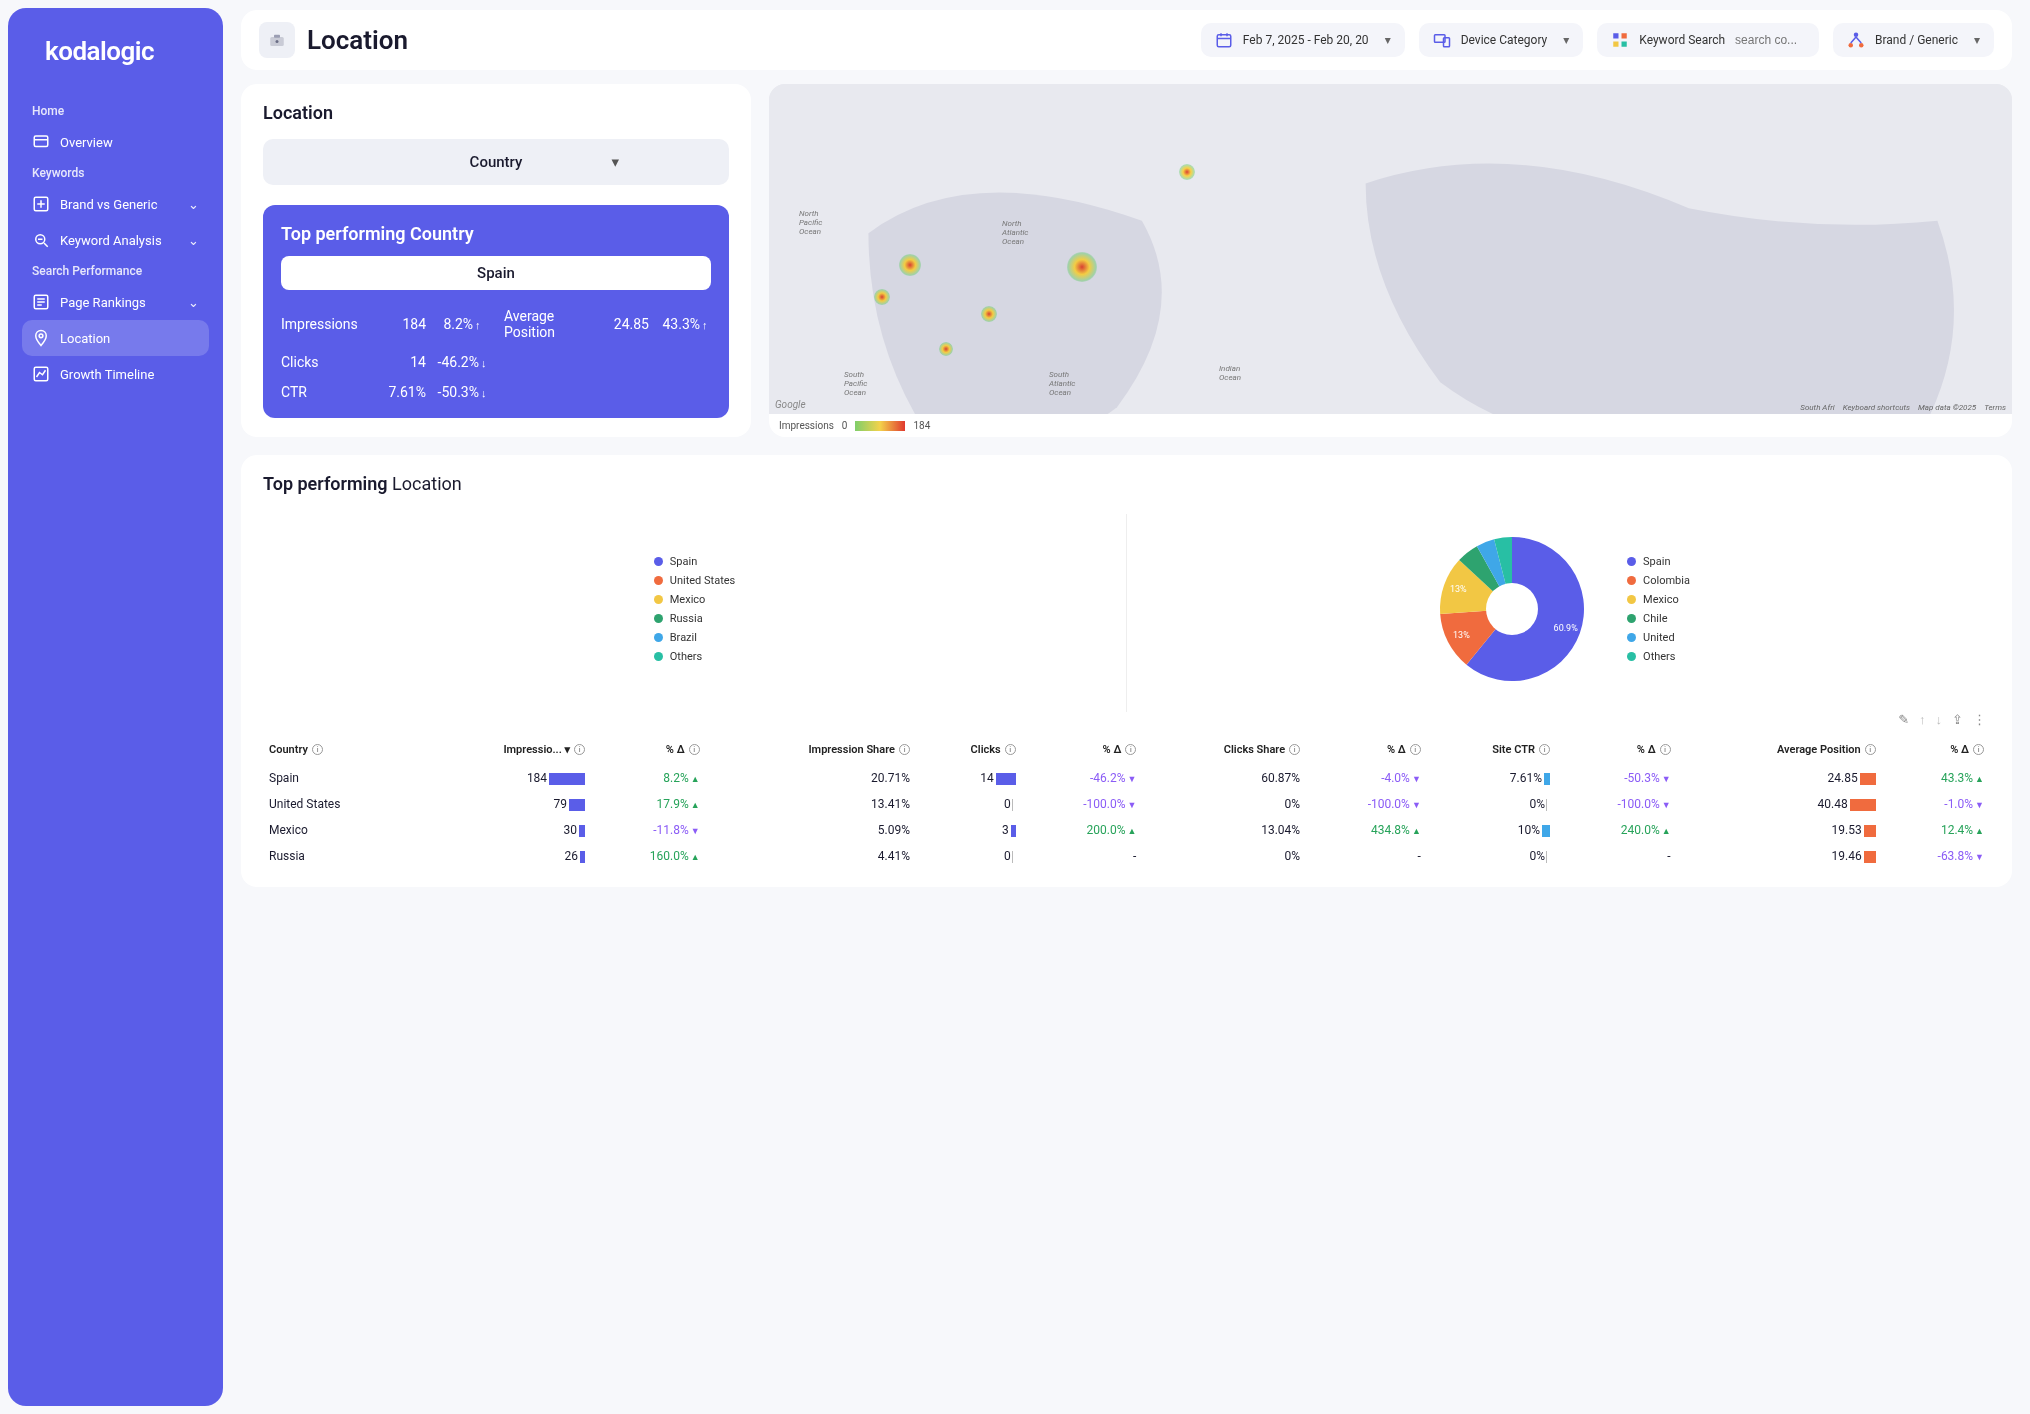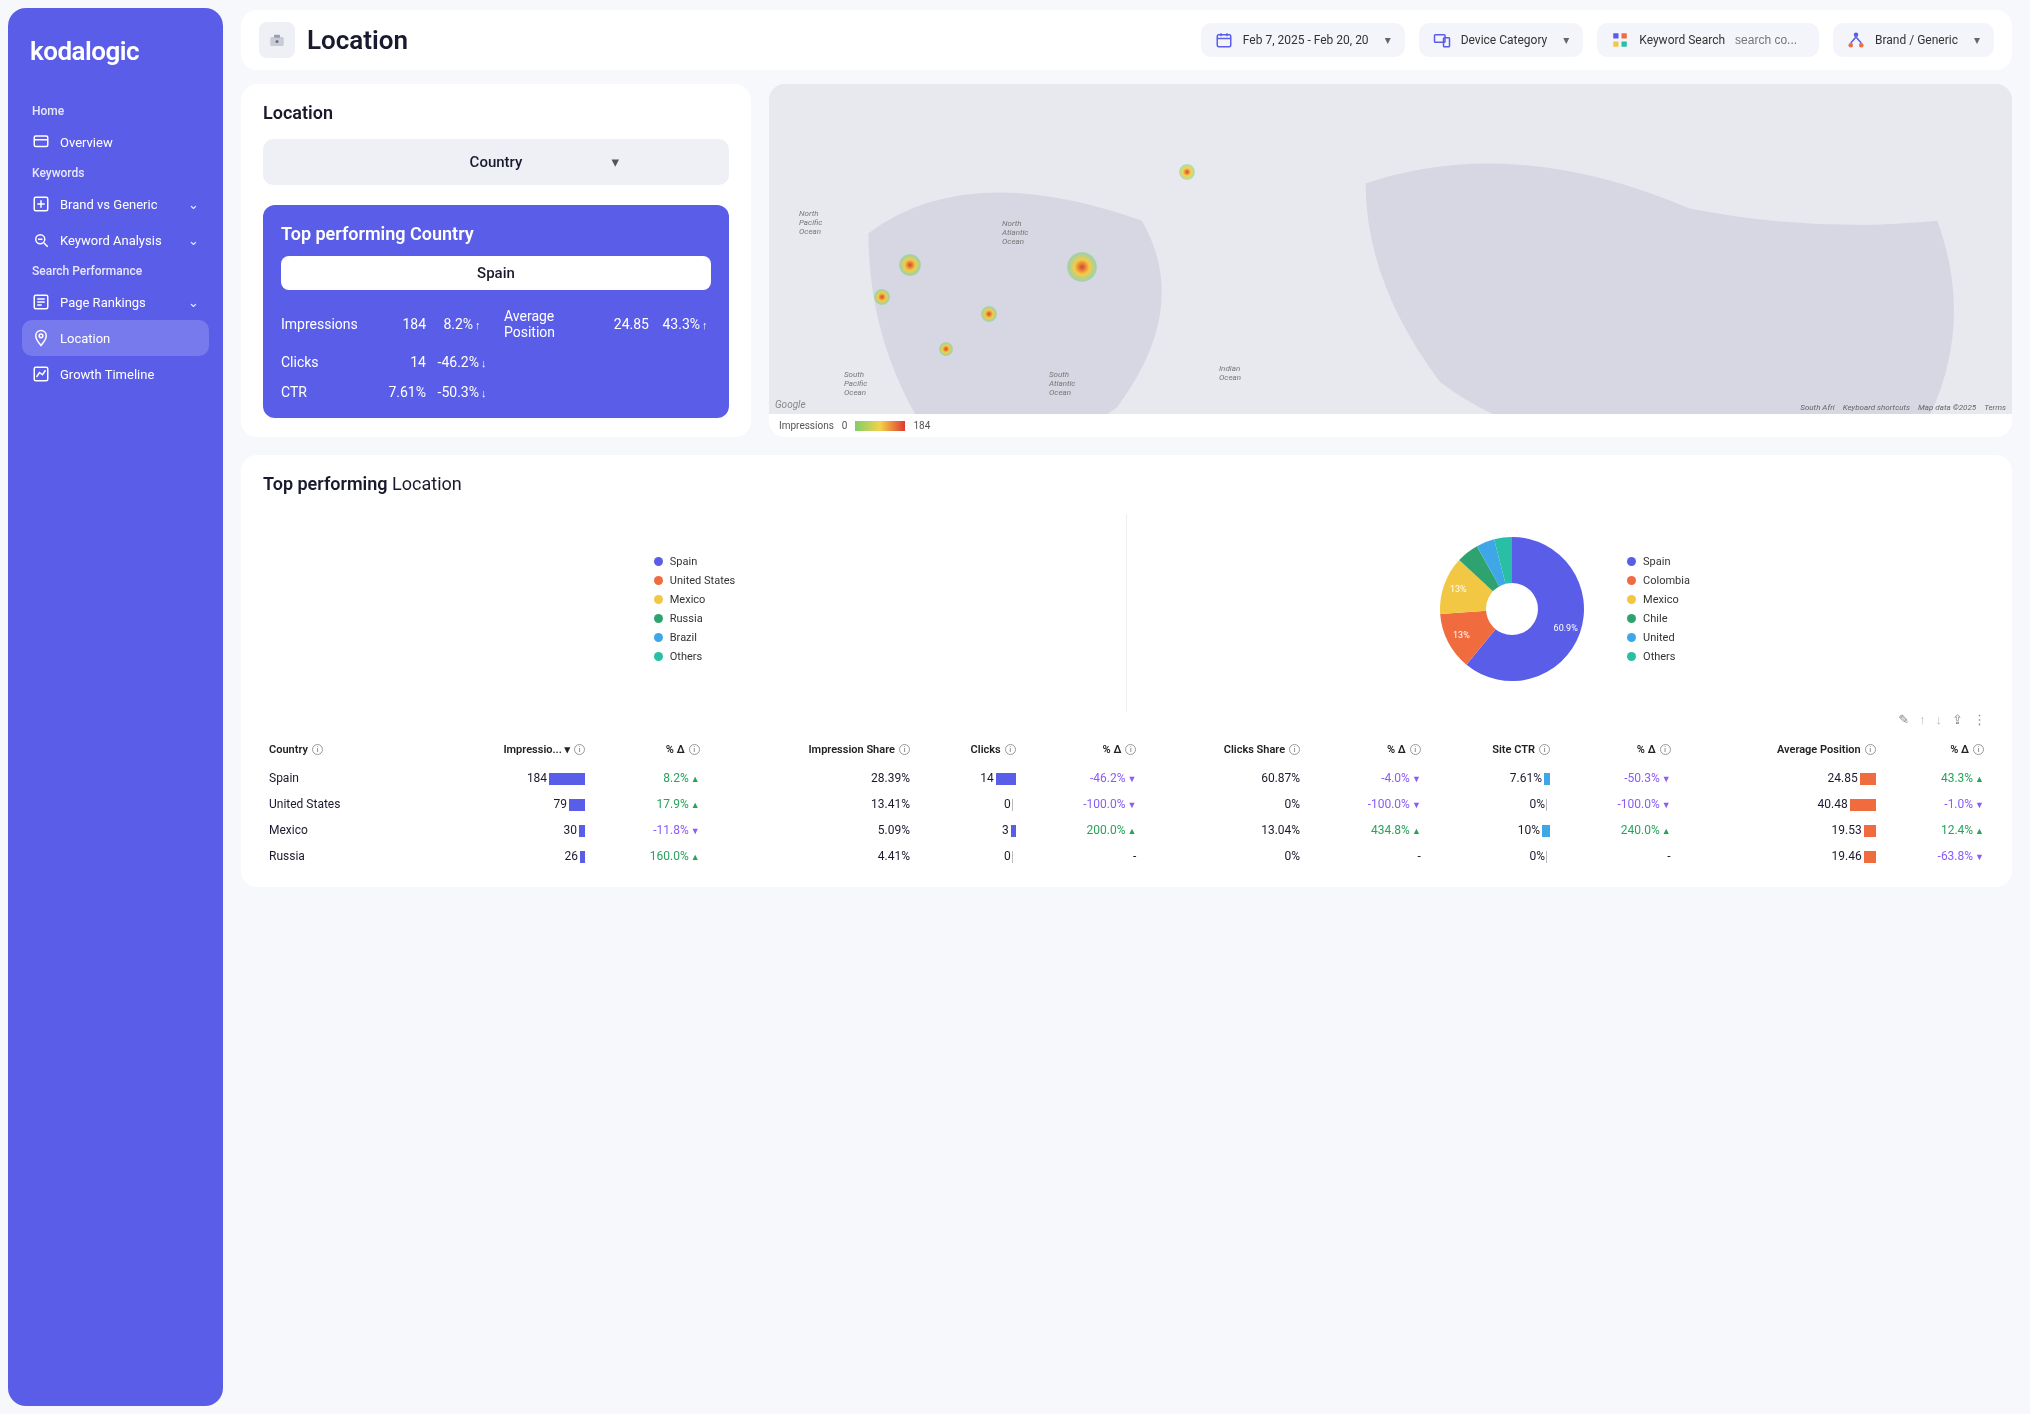--- a/index.html
+++ b/index.html
@@ -20,20 +20,21 @@
   padding: 28px 14px;
   color: #fff;
   flex-shrink: 0;
 }
 .logo {
   font-size: 26px;
   font-weight: 600;
   letter-spacing: -0.5px;
   padding-left: 8px;
   margin-bottom: 32px;
+  margin-left: 15px;
 }
 .nav-section-label {
   font-size: 12px;
   font-weight: 500;
   opacity: 0.85;
   padding: 6px 10px;
 }
 .nav-item {
   display: flex;
   align-items: center;
@@ -480,21 +481,21 @@
               <th><span class="th-inner">% Δ <span class="info-icon">i</span></span></th>
               <th><span class="th-inner">Average Position <span class="info-icon">i</span></span></th>
               <th><span class="th-inner">% Δ <span class="info-icon">i</span></span></th>
             </tr>
           </thead>
         <tbody id="tbody-mount">
             <tr>
     <td>Spain</td>
     <td>184<span class="minibar" style="width:36px"></span></td>
     <td><span class="delta up">8.2%<span class="delta-arrow">▲</span></span></td>
-    <td>28.39%</td>
+    <td>20.71%</td>
     <td>14<span class="minibar" style="width:20px"></span></td>
     <td><span class="delta down">-46.2%<span class="delta-arrow">▼</span></span></td>
     <td>60.87%</td>
     <td><span class="delta down">-4.0%<span class="delta-arrow">▼</span></span></td>
     <td>7.61%<span class="minibar blue" style="width:6px"></span></td>
     <td><span class="delta down">-50.3%<span class="delta-arrow">▼</span></span></td>
     <td>24.85<span class="minibar orange" style="width:16px"></span></td>
     <td><span class="delta up">43.3%<span class="delta-arrow">▲</span></span></td>
             </tr>
             <tr>

